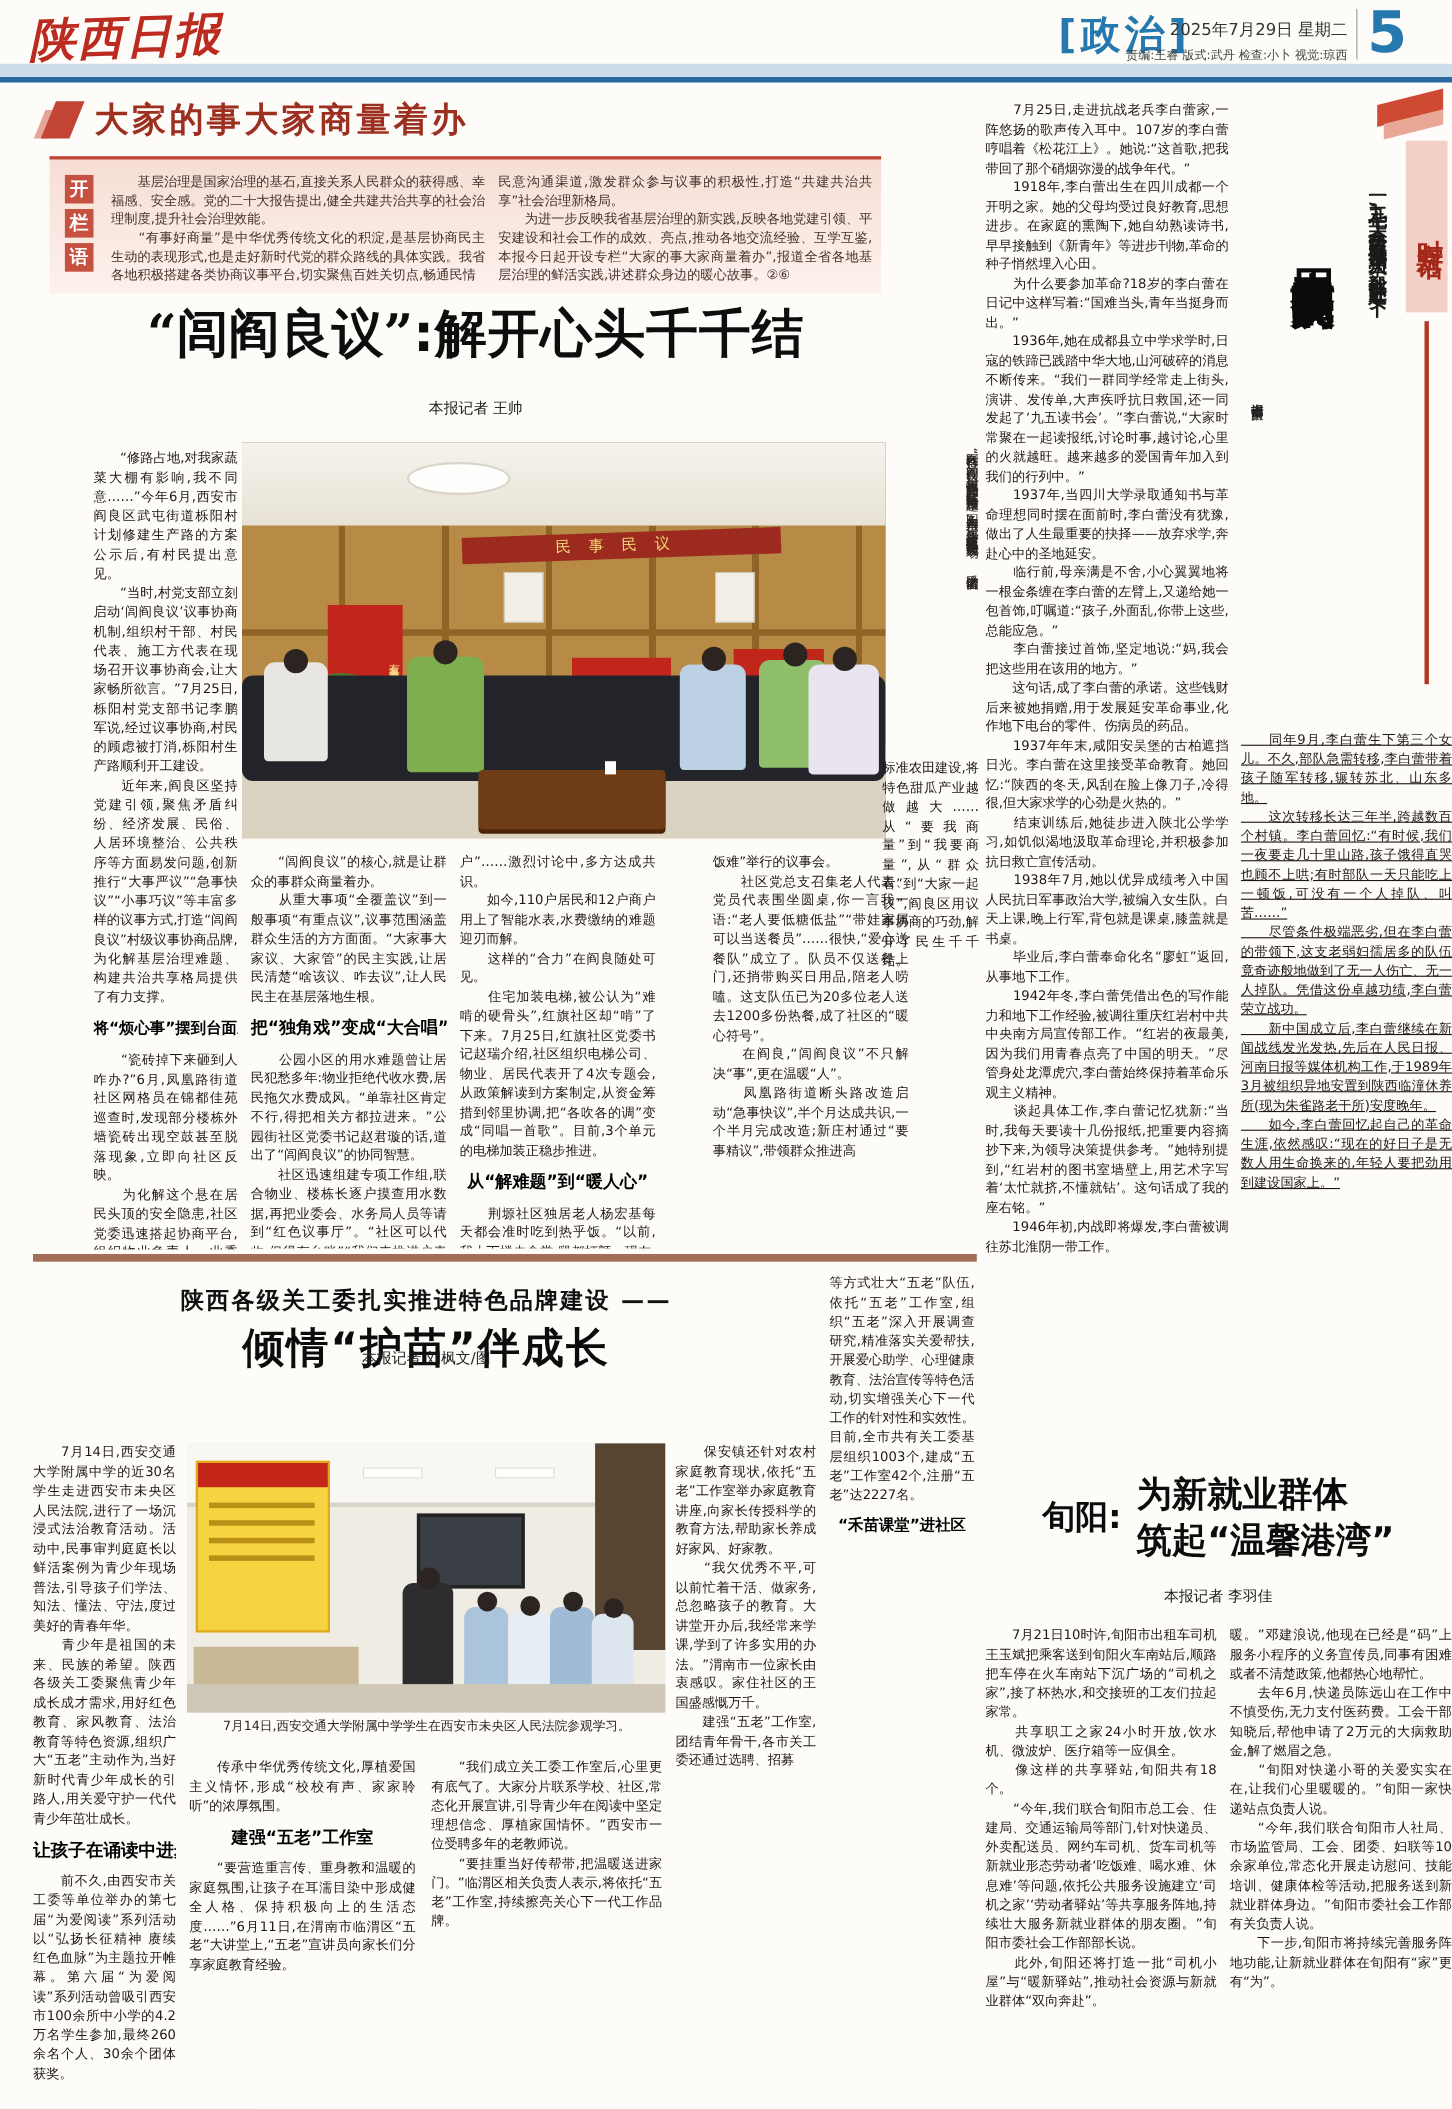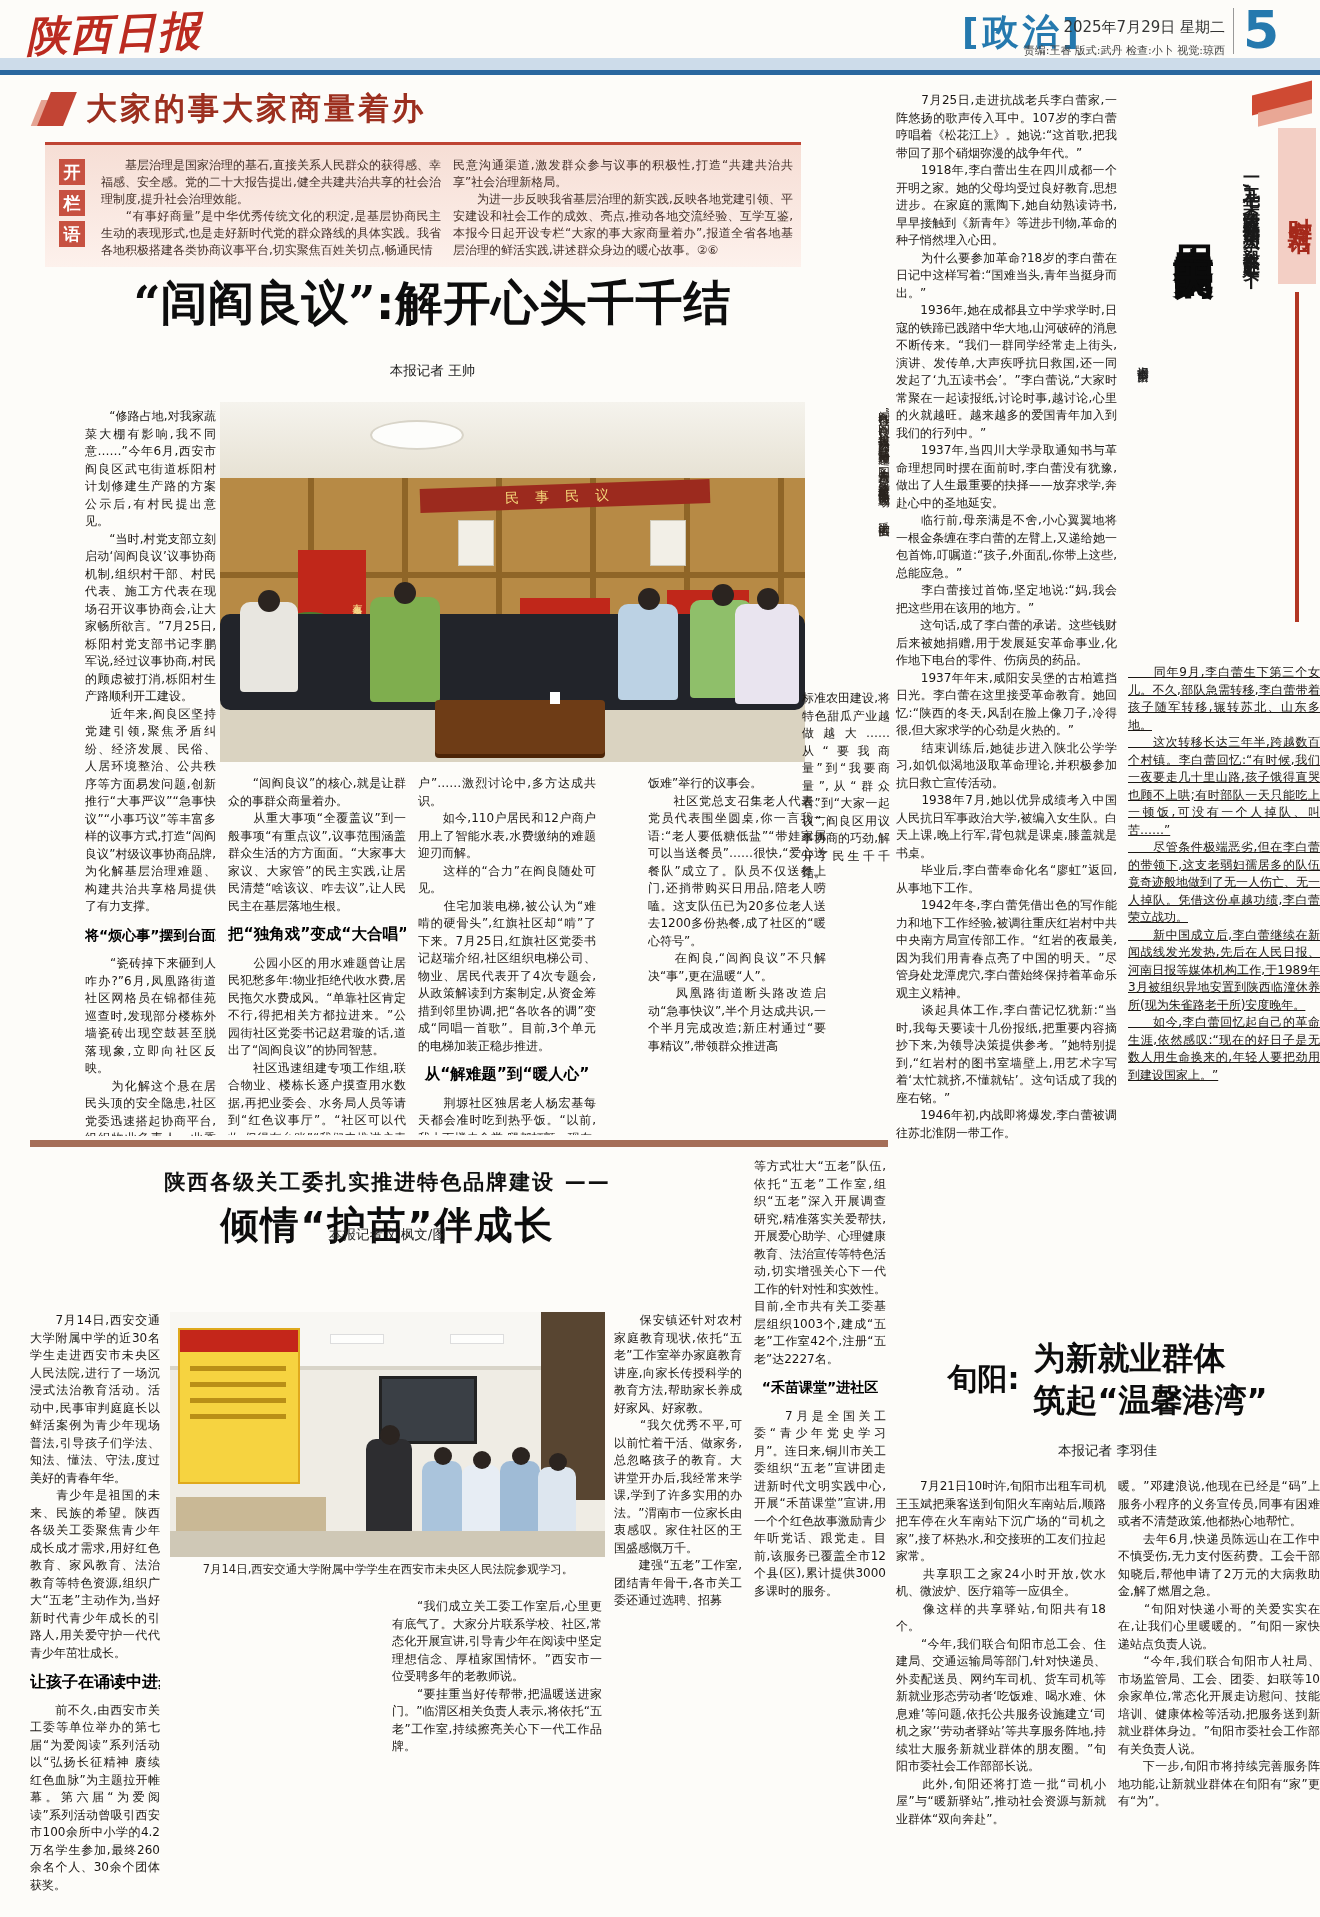--- a/index.html
+++ b/index.html
@@ -263,33 +263,37 @@
     <div class="p2-floor"></div>
   </div>
   <div class="abs caption2">7月14日,西安交通大学附属中学学生在西安市未央区人民法院参观学习。</div>
 
   <div class="col" style="left:30px;top:1312px;width:130px;height:600px;">
     <div class="pt">　　7月14日,西安交通大学附属中学的近30名学生走进西安市未央区人民法院,进行了一场沉浸式法治教育活动。活动中,民事审判庭庭长以鲜活案例为青少年现场普法,引导孩子们学法、知法、懂法、守法,度过美好的青春年华。
 　　青少年是祖国的未来、民族的希望。陕西各级关工委聚焦青少年成长成才需求,用好红色教育、家风教育、法治教育等特色资源,组织广大“五老”主动作为,当好新时代青少年成长的引路人,用关爱守护一代代青少年茁壮成长。</div>
     <div class="subhead" style="font-size:16px;">让孩子在诵读中进步</div>
     <div class="pt">　　前不久,由西安市关工委等单位举办的第七届“为爱阅读”系列活动以“弘扬长征精神 赓续红色血脉”为主题拉开帷幕。第六届“为爱阅读”系列活动曾吸引西安市100余所中小学的4.2万名学生参加,最终260余名个人、30余个团体获奖。</div>
   </div>
+  <div class="col" style="left:172px;top:1598px;width:206px;height:314px;">
+    <div class="pt">　　传承中华优秀传统文化,厚植爱国主义情怀,形成“校校有声、家家聆听”的浓厚氛围。</div>
+    <div class="subhead">建强“五老”工作室</div>
+    <div class="pt">　　“要营造重言传、重身教和温暖的家庭氛围,让孩子在耳濡目染中形成健全人格、保持积极向上的生活态度……”6月11日,在渭南市临渭区“五老”大讲堂上,“五老”宣讲员向家长们分享家庭教育经验。</div>
+  </div>
   <div class="col" style="left:392px;top:1598px;width:210px;height:314px;">
     <div class="pt">　　“我们成立关工委工作室后,心里更有底气了。大家分片联系学校、社区,常态化开展宣讲,引导青少年在阅读中坚定理想信念、厚植家国情怀。”西安市一位受聘多年的老教师说。
 　　“要挂重当好传帮带,把温暖送进家门。”临渭区相关负责人表示,将依托“五老”工作室,持续擦亮关心下一代工作品牌。</div>
   </div>
   <div class="col" style="left:614px;top:1312px;width:128px;height:600px;">
     <div class="pt">　　保安镇还针对农村家庭教育现状,依托“五老”工作室举办家庭教育讲座,向家长传授科学的教育方法,帮助家长养成好家风、好家教。
 　　“我欠优秀不平,可以前忙着干活、做家务,总忽略孩子的教育。大讲堂开办后,我经常来学课,学到了许多实用的办法。”渭南市一位家长由衷感叹。家住社区的王国盛感慨万千。
 　　建强“五老”工作室,团结青年骨干,各市关工委还通过选聘、招募</div>
   </div>
   <div class="col" style="left:754px;top:1158px;width:132px;height:754px;">
     <div class="pt">等方式壮大“五老”队伍,依托“五老”工作室,组织“五老”深入开展调查研究,精准落实关爱帮扶,开展爱心助学、心理健康教育、法治宣传等特色活动,切实增强关心下一代工作的针对性和实效性。目前,全市共有关工委基层组织1003个,建成“五老”工作室42个,注册“五老”达2227名。</div>
     <div class="subhead" style="font-size:14px;">“禾苗课堂”进社区</div>
-    <div class="pt">　　7月是全国关工委“青少年党史学习月”。连日来,铜川市关工委组织“五老”宣讲团走进新时代文明实践中心,开展“禾苗课堂”宣讲,用一个个红色故事激励青少年听党话、跟党走。目前,该服务已覆盖全市12个县(区),累计提供3000多课时的服务。</div>
   </div>
 
   <div class="abs a3-head">
     <span class="a3-prefix">旬阳:</span>
     <span class="a3-title">
       <div>为新就业群体</div>
       <div>筑起“温馨港湾”</div>
     </span>
   </div>
   <div class="abs byline a3-byline">本报记者 李羽佳</div>

